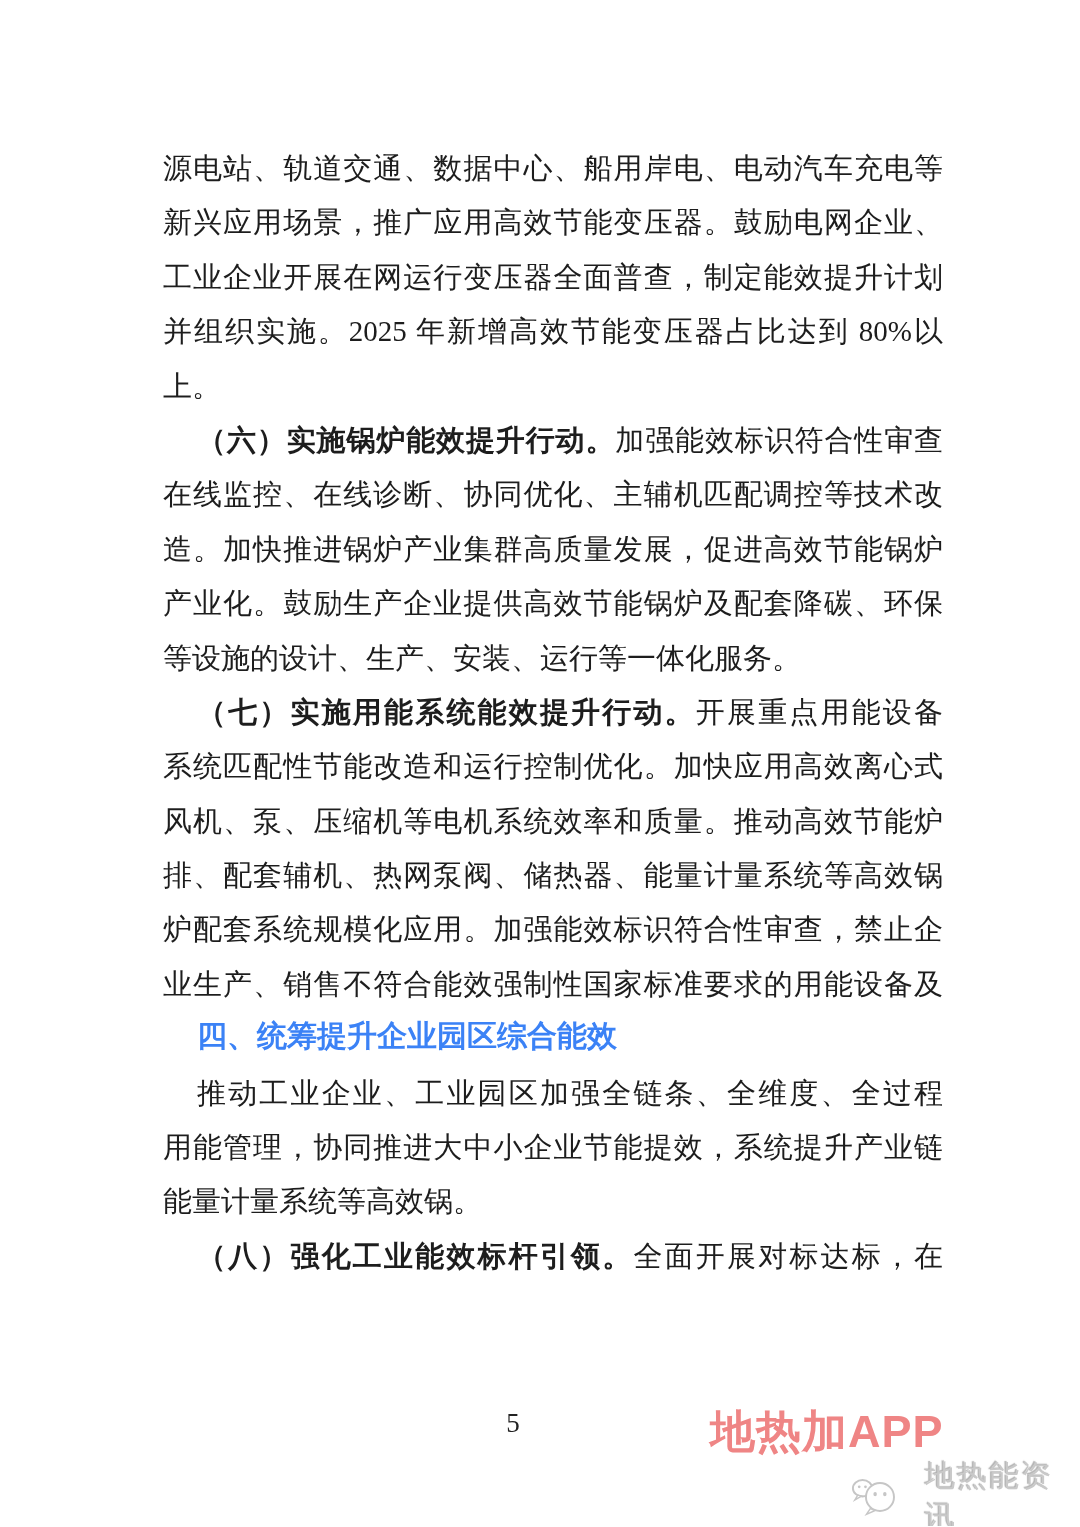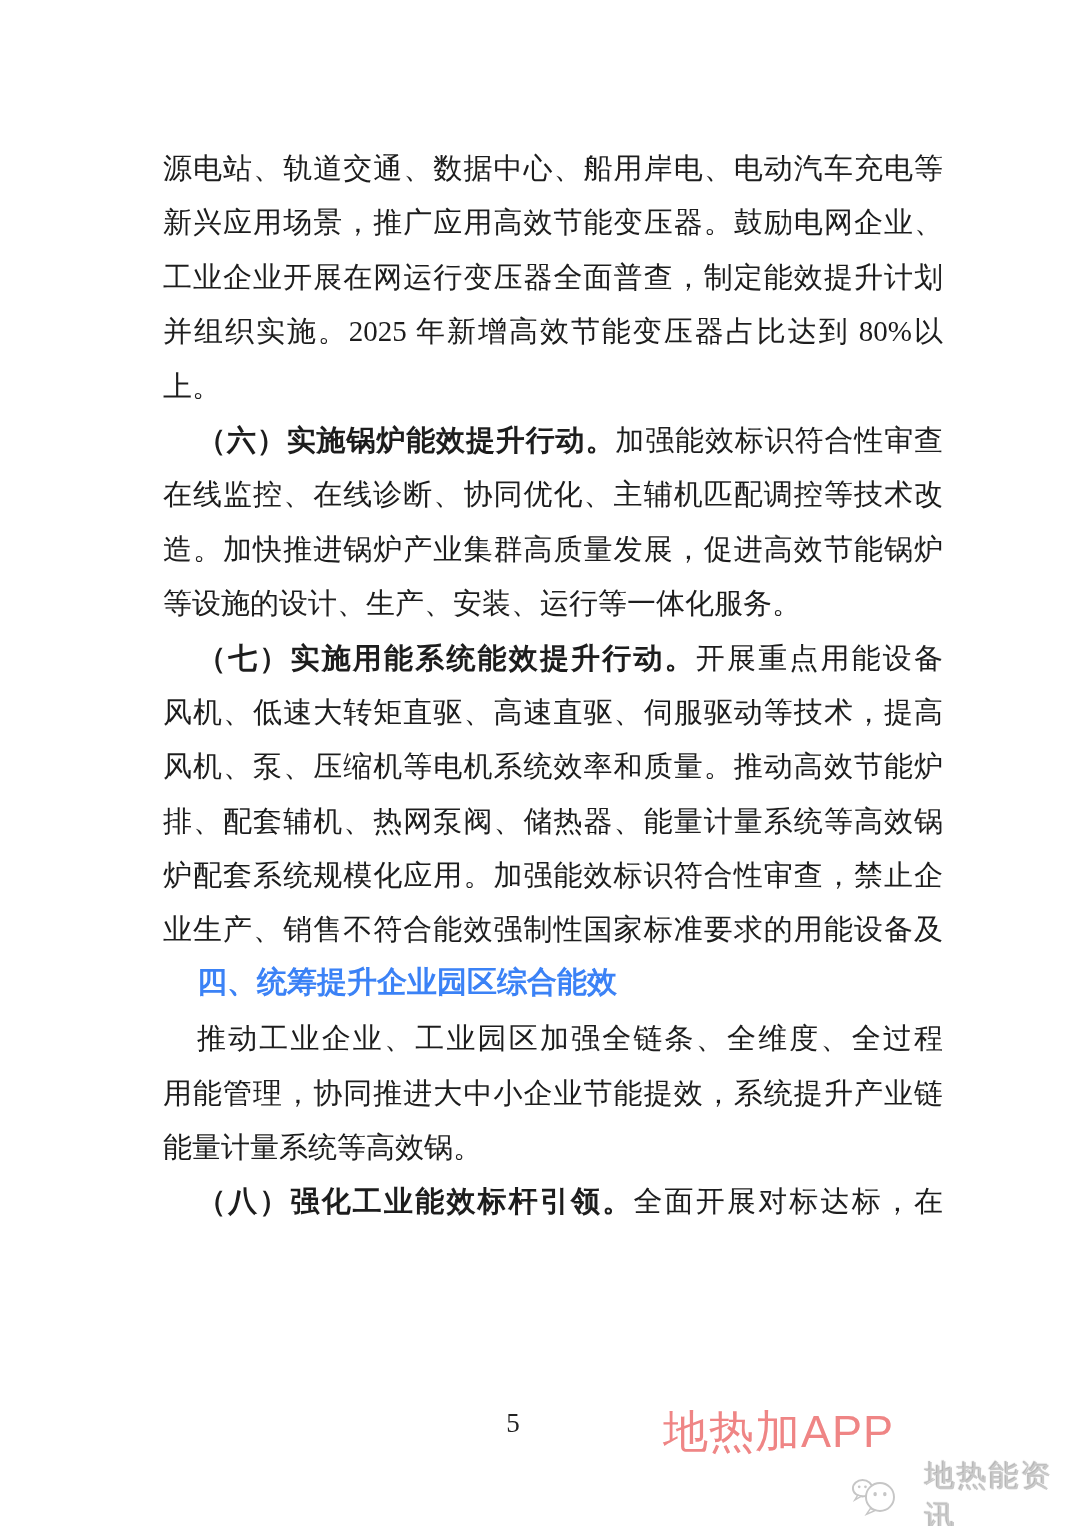--- a/index.html
+++ b/index.html
@@ -44,23 +44,23 @@
   .page-number {
     position: absolute;
     left: 498px; top: 1408px;
     width: 30px;
     text-align: center;
     font-size: 27px;
     color: #222222;
   }
   .watermark {
     position: absolute;
-    left: 663px; top: 1407px;
+    left: 710px; top: 1407px;
     font-family: "Liberation Sans", sans-serif;
-    font-weight: 400;
+    font-weight: 700;
     font-size: 45px;
     line-height: 50px;
     color: #ef8585;
     letter-spacing: 1px;
   }
   .brand {
     position: absolute;
     left: 850px; top: 1456px;
     display: flex;
     align-items: center;
@@ -85,25 +85,26 @@
         <div class="line jst"><span>源电站、轨道交通、数据中心、船用岸电、电动汽车充电等</span></div>
         <div class="line jst"><span>新兴应用场景，推广应用高效节能变压器。鼓励电网企业、</span></div>
         <div class="line jst"><span>工业企业开展在网运行变压器全面普查，制定能效提升计划</span></div>
         <div class="line jst"><span>并组织实施。2025 年新增高效节能变压器占比达到 80%以</span></div>
         <div class="line"><span>上。</span></div>
       </div>
       <div class="block">
         <div class="line jst ind"><b>（六）实施锅炉能效提升行动。</b><span>加强能效标识符合性审查</span></div>
         <div class="line jst"><span>在线监控、在线诊断、协同优化、主辅机匹配调控等技术改</span></div>
         <div class="line jst"><span>造。加快推进锅炉产业集群高质量发展，促进高效节能锅炉</span></div>
+        <div class="line jst"><span>产业化。鼓励生产企业提供高效节能锅炉及配套降碳、环保</span></div>
         <div class="line"><span>等设施的设计、生产、安装、运行等一体化服务。</span></div>
       </div>
       <div class="block">
         <div class="line jst ind"><b>（七）实施用能系统能效提升行动。</b><span>开展重点用能设备</span></div>
-        <div class="line jst"><span>风机、低速大转矩直驱、高速直驱、伺服驱动等技术，提高</span></div>
+        <div class="line jst"><span>系统匹配性节能改造和运行控制优化。加快应用高效离心式</span></div>
         <div class="line jst"><span>风机、泵、压缩机等电机系统效率和质量。推动高效节能炉</span></div>
         <div class="line jst"><span>排、配套辅机、热网泵阀、储热器、能量计量系统等高效锅</span></div>
         <div class="line jst"><span>炉配套系统规模化应用。加强能效标识符合性审查，禁止企</span></div>
         <div class="line jst"><span>业生产、销售不符合能效强制性国家标准要求的用能设备及</span></div>
       </div>
       <div class="block">
         <div class="line ind heading"><b>四、统筹提升企业园区综合能效</b></div>
       </div>
       <div class="block">
         <div class="line jst ind"><span>推动工业企业、工业园区加强全链条、全维度、全过程</span></div>

